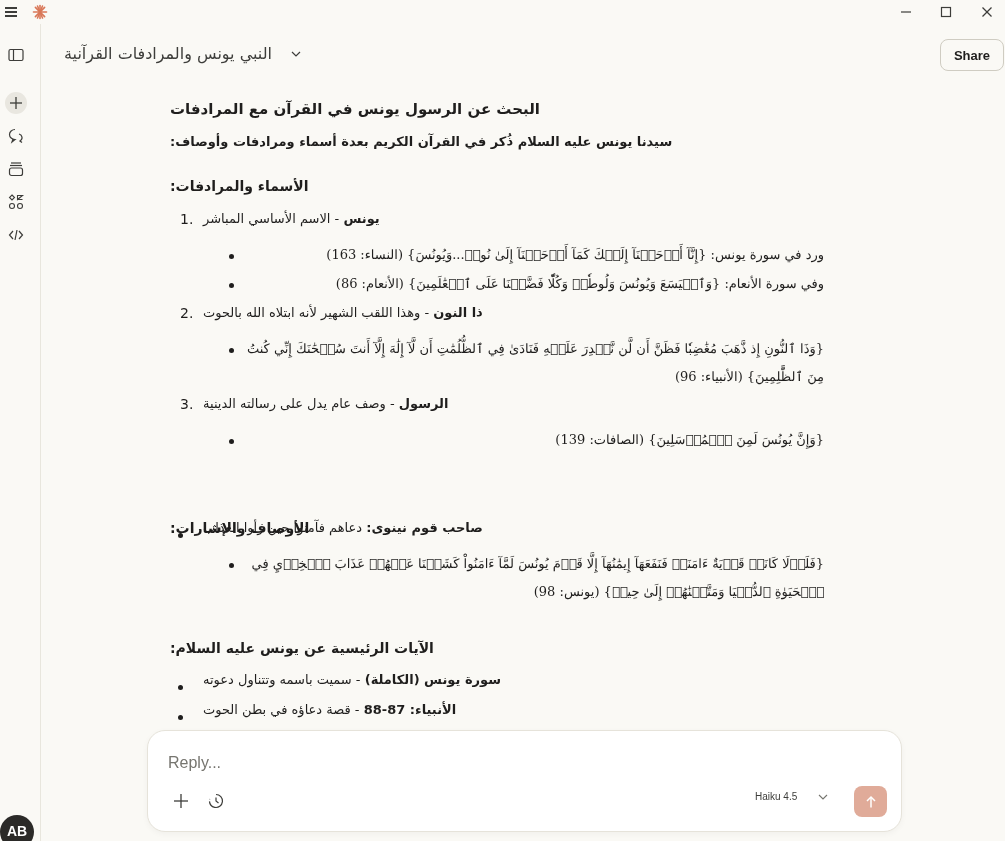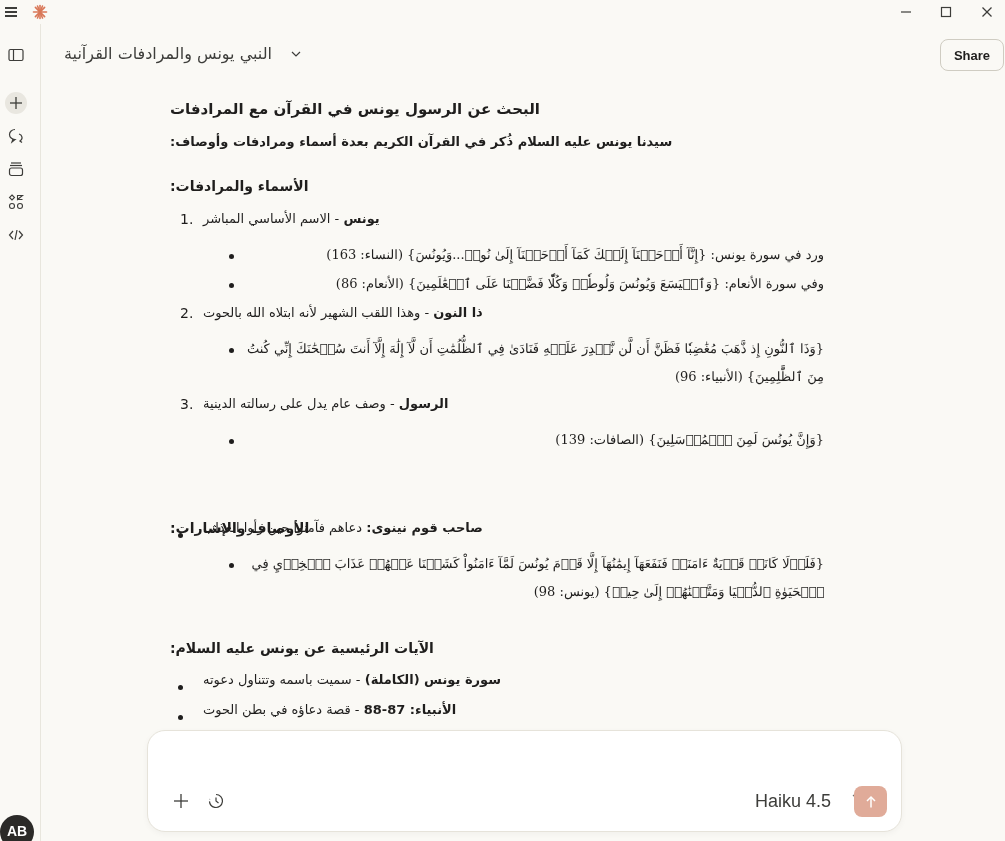--- a/index.html
+++ b/index.html
@@ -67,21 +67,21 @@
     background: #ffffff; border: 1px solid #e6e3da; border-radius: 18px;
     box-shadow: 0 2px 6px rgba(0,0,0,0.04);
   }
   .reply-input {
     position: absolute; left: 20px; top: 20px; width: 700px; height: 24px; border: none; outline: none;
     font-family: "Liberation Sans", sans-serif; font-size: 16px; color:#1f1e1d; background: transparent;
   }
   .reply-input::placeholder { color: #76756f; }
   .comp-plus { position:absolute; left: 24px; top: 61px; width: 18px; height: 18px; cursor:pointer; }
   .comp-clock { position:absolute; left: 59px; top: 61px; width: 18px; height: 18px; cursor:pointer; }
-  .model-sel { position:absolute; left: 607px; top: 60px; display:flex; align-items:flex-start; gap:20px; cursor:pointer; font-family:"Liberation Sans", sans-serif; font-size: 18px; color:#3d3d3a; }
+  .model-sel { position:absolute; left: 607px; top: 60px; display:flex; align-items:flex-start; gap:20px; cursor:pointer; font-family:"Liberation Sans", sans-serif; font-size: 10px; color:#3d3d3a; }
   .send-btn { position:absolute; left: 706px; top: 55px; width: 33px; height: 31px; border-radius: 8px; background:#e0ab99; display:flex; align-items:center; justify-content:center; cursor:pointer; }
 </style>
 </head>
 <body>
 
 <div class="titlebar">
   <div class="tb-menu">
       <span></span>
       <span></span>
       <span></span>
@@ -194,20 +194,21 @@
 <div class="bullet" style="left:229px; top:563px;"></div>
 <div class="li-sub ar quran" style="top:550px;">{فَلَوۡلَا كَانَتۡ قَرۡيَةٌ ءَامَنَتۡ فَنَفَعَهَآ إِيمَٰنُهَآ إِلَّا قَوۡمَ يُونُسَ لَمَّآ ءَامَنُواْ كَشَفۡنَا عَنۡهُمۡ عَذَابَ ٱلۡخِزۡيِ فِي ٱلۡحَيَوٰةِ ٱلدُّنۡيَا وَمَتَّعۡنَٰهُمۡ إِلَىٰ حِينٖ} (يونس: 98)</div>
 
 <div class="h-sec ar" style="top:640px;">الآيات الرئيسية عن يونس عليه السلام:</div>
 <div class="bullet" style="left:178px; top:685px;"></div>
 <div class="li-text ar" style="top:672px;"><b>سورة يونس (الكاملة)</b><span> - سميت باسمه وتتناول دعوته</span></div>
 <div class="bullet" style="left:178px; top:715px;"></div>
 <div class="li-text ar" style="top:702px;"><b>الأنبياء: 87-88</b><span> - قصة دعاؤه في بطن الحوت</span></div>
 
 <div class="composer">
+  <input class="reply-input" type="text" placeholder="Reply..." style="">
   <svg class="comp-plus" viewBox="0 0 18 18">
       <line x1="9" y1="2" x2="9" y2="16" stroke="#3d3d3a" stroke-width="1.3"></line>
       <line x1="2" y1="9" x2="16" y2="9" stroke="#3d3d3a" stroke-width="1.3"></line>
     </svg>
   <svg class="comp-clock" viewBox="0 0 18 18">
       <path d="M9 2.5a6.5 6.5 0 1 1-6.2 4.5" fill="none" stroke="#3d3d3a" stroke-width="1.2" stroke-dasharray="30 2"></path>
       <polyline points="9,5.5 9,9 11.5,11" fill="none" stroke="#3d3d3a" stroke-width="1.2"></polyline>
     </svg>
   <div class="model-sel">
     <span>Haiku 4.5</span>

